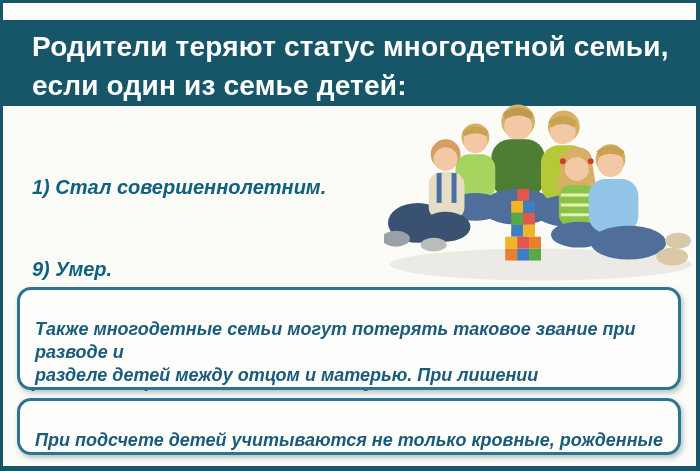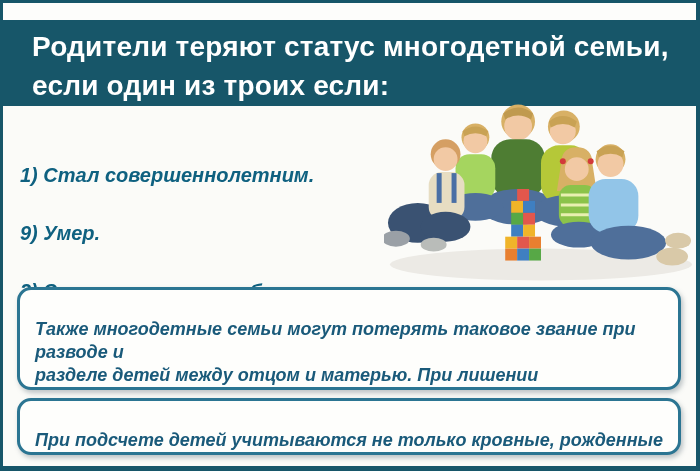--- a/index.html
+++ b/index.html
@@ -5,39 +5,39 @@
   html,body{margin:0;padding:0;}
   body{width:700px;height:471px;overflow:hidden;font-family:"Liberation Sans",sans-serif;}
   .poster{position:relative;width:700px;height:471px;background:#175669;}
   .top-strip{position:absolute;left:3px;top:3px;width:693px;height:17px;background:#fdfdfb;}
   .header{position:absolute;left:0;top:20px;width:700px;height:106px;box-sizing:border-box;
           padding:7px 0 0 32px;color:#ffffff;font-weight:bold;font-size:28px;line-height:39px;
           white-space:nowrap;letter-spacing:.2px;}
   .main{position:absolute;left:3px;top:106px;width:693px;height:360px;background:#fbfbf8;}
   .reasons{position:absolute;left:17px;top:26px;width:432px;color:#0f6180;
            font-style:italic;font-weight:bold;font-size:20px;line-height:29px;white-space:pre-line;}
-  .reason{margin:0;}
+  .reason{margin:12px;}
   .photo{position:absolute;right:2px;top:-11px;width:310px;height:188px;}
   .note{position:absolute;left:14px;width:664px;box-sizing:border-box;background:#fefefc;
         border:3px solid #2b7592;border-radius:14px;box-shadow:2px 3px 5px rgba(70,90,100,.35);
         color:#1a5a7a;font-style:italic;font-weight:bold;font-size:18px;line-height:23px;
         white-space:pre-line;padding:5px 10px 0 15px;overflow:hidden;}
   .note1{top:181px;height:103px;}
   .note2{top:292px;height:57px;}
 </style>
 </head>
 <body>
 
 <div class="poster">
 
   <div class="top-strip"></div>
 
   <div class="header">
     <div>Родители теряют статус многодетной семьи,</div>
-    <div>если один из троих если:</div>
+    <div>если один из семье детей:</div>
   </div>
 
   <div class="main">
 
     <div class="reasons">
       <div class="reason">1) Стал совершеннолетним.</div>
       <div class="reason">9) Умер.</div>
       <div class="reason">3) Эмансипировался, образовав в
 раннем возрасте семью или получив
 данный статус для ведения своего бизнеса.</div>

